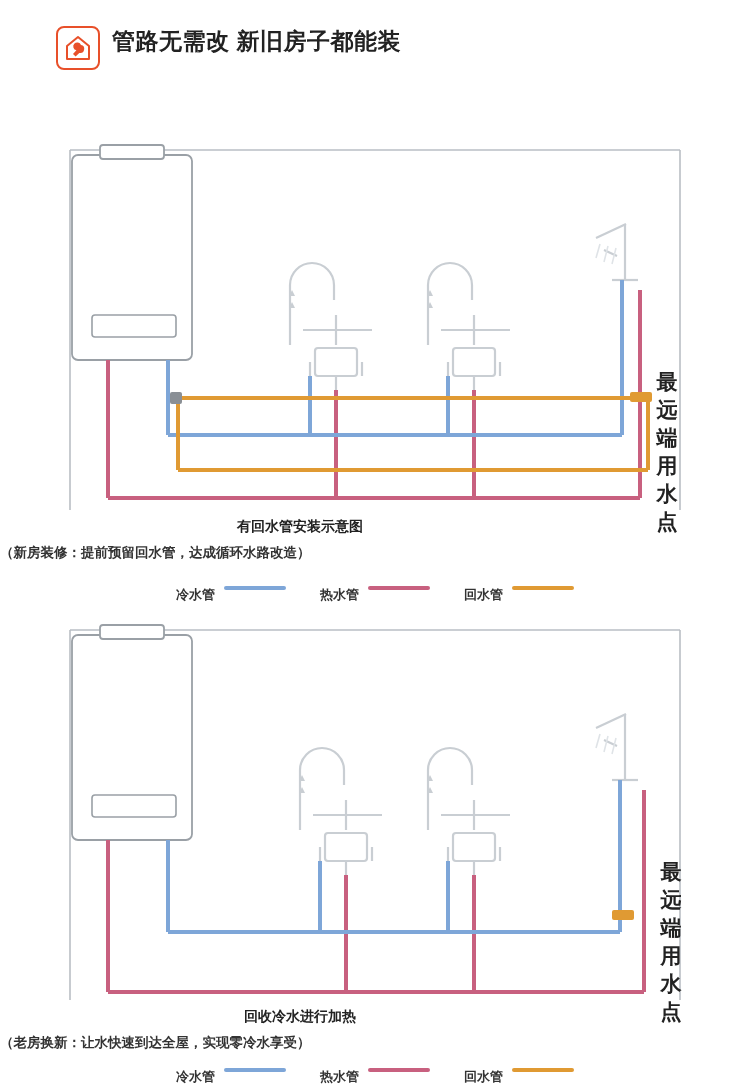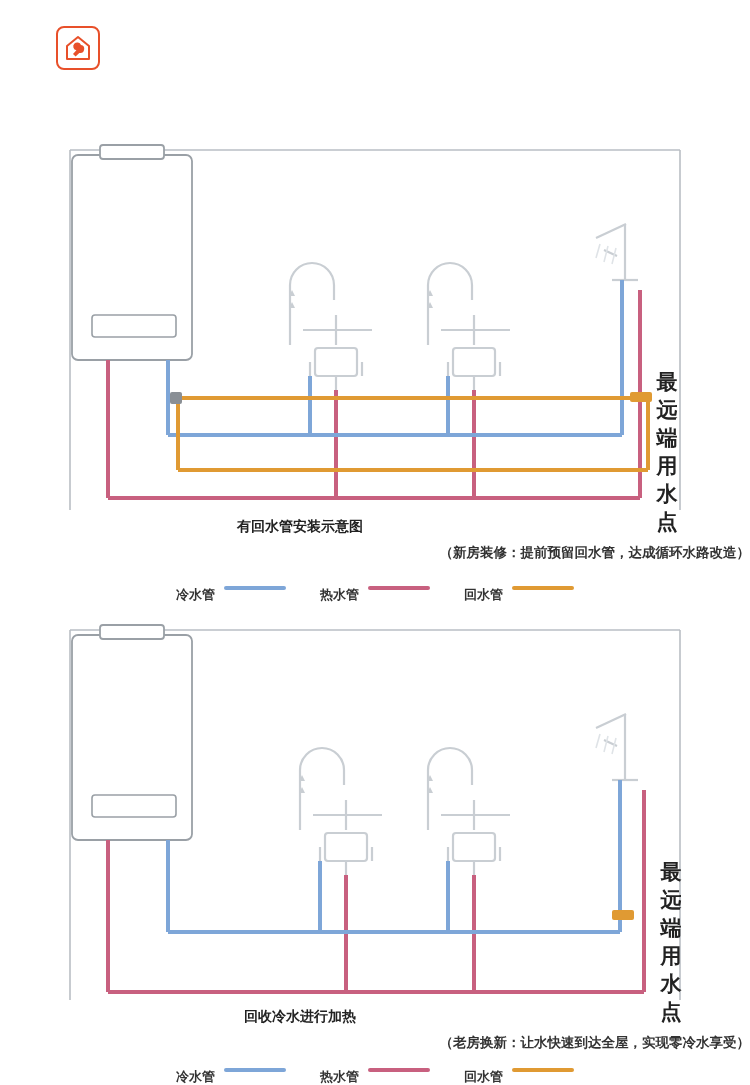--- a/index.html
+++ b/index.html
@@ -68,21 +68,21 @@
     position: absolute;
     width: 600px;
     text-align: center;
     font-size: 14px;
     font-weight: bold;
     color: #222222;
   }
   .caption-sub {
     position: absolute;
     width: 750px;
-    text-align: right;
+    text-align: left;
     font-size: 13.5px;
     font-weight: bold;
     color: #333333;
   }
 
   
   .legend {
     position: absolute;
     width: 750px;
     display: flex;
@@ -119,20 +119,21 @@
 </head>
 <body>
 
 <div class="header">
   <div class="header-icon">
     <svg width="40" height="40" viewBox="0 0 40 40">
       <path d="M9 18 L20 9 L31 18 L31 31 L9 31 Z" fill="none" stroke="#e8502a" stroke-width="2" stroke-linejoin="round"></path>
       <path d="M23 17 a4 4 0 1 0 -4.6 5.3 L15 26 l2.6 2.6 3.7-3.7 A4 4 0 0 0 23 17 Z" fill="#e8502a"></path>
     </svg>
   </div>
+  <div class="header-title">管路无需改  新旧房子都能装</div>
 </div>
 
 <div class="diagram" style="top:140px;">
   <svg width="750" height="380" viewBox="0 0 750 380">
 
     <path d="M70 10 L70 370" fill="none" stroke="#b9bec4" stroke-width="1.6"></path>
     <path d="M70 10 L680 10" fill="none" stroke="#b9bec4" stroke-width="1.6"></path>
     <path d="M680 10 L680 370" fill="none" stroke="#b9bec4" stroke-width="1.6"></path>
 
     <g>

